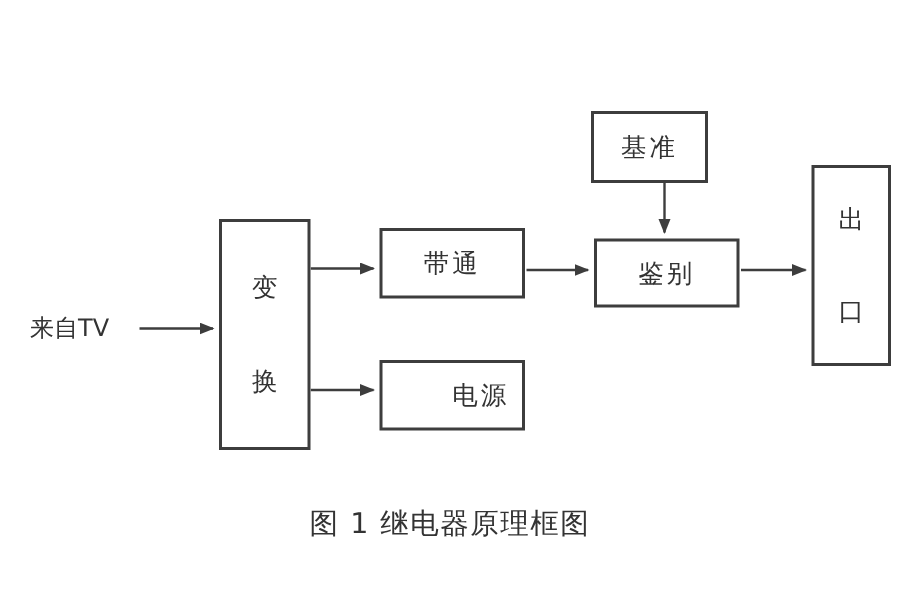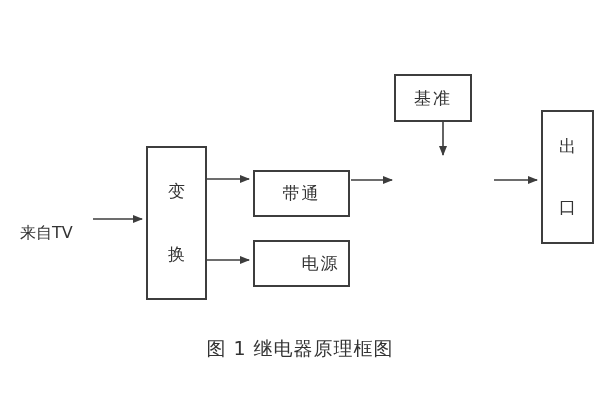--- a/index.html
+++ b/index.html
@@ -35,34 +35,34 @@
     justify-content: center;
     font-size: 17px;
     color: #333333;
     letter-spacing: 2px;
   }
   .block.vertical {
     flex-direction: column;
     letter-spacing: 0;
   }
   #block-transform   { left: 146px; top: 146px; width: 61px;  height: 154px; gap: 40px; }
-  #block-bandpass    { left: 253px; top: 170px; width: 97px;  height: 47px; }
+  #block-bandpass    { left: 253px; top: 152px; width: 97px;  height: 47px; }
   #block-power       { left: 253px; top: 240px; width: 97px;  height: 47px; padding-left: 38px; }
   #block-reference   { left: 394px; top: 64px;  width: 78px;  height: 48px; margin-top: 10px; }
   #block-discriminate{ left: 396px; top: 159px; width: 97px;  height: 46px; }
   #block-output      { left: 541px; top: 110px; width: 53px;  height: 134px; gap: 38px; }
 
   .src-label {
     position: absolute;
     left: 20px;
     font-size: 16px;
     color: #333333;
     white-space: nowrap;
   }
-  #src-line1 { top: 209px; margin-top: 14px; }
+  #src-line1 { top: 209px; }
   #src-line2 { top: 243px; }
 
   .caption {
     position: absolute;
     left: 0;
     top: 336px;
     width: 100%;
     text-align: center;
     font-size: 19px;
     letter-spacing: 1px;
@@ -100,20 +100,23 @@
   </div>
 
   <div class="block" id="block-power">
     <span>电源</span>
   </div>
 
   <div class="block" id="block-reference">
     <span>基准</span>
   </div>
 
+  <div class="block" id="block-discriminate">
+    <span>鉴别</span>
+  </div>
 
   <div class="block vertical" id="block-output">
     <span>出</span>
     <span>口</span>
   </div>
 
   <div class="caption">图 1  继电器原理框图</div>
 
 </div>
 

